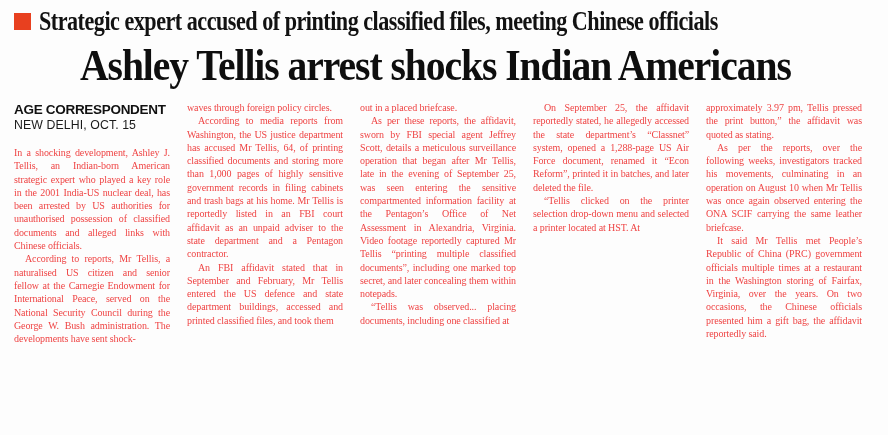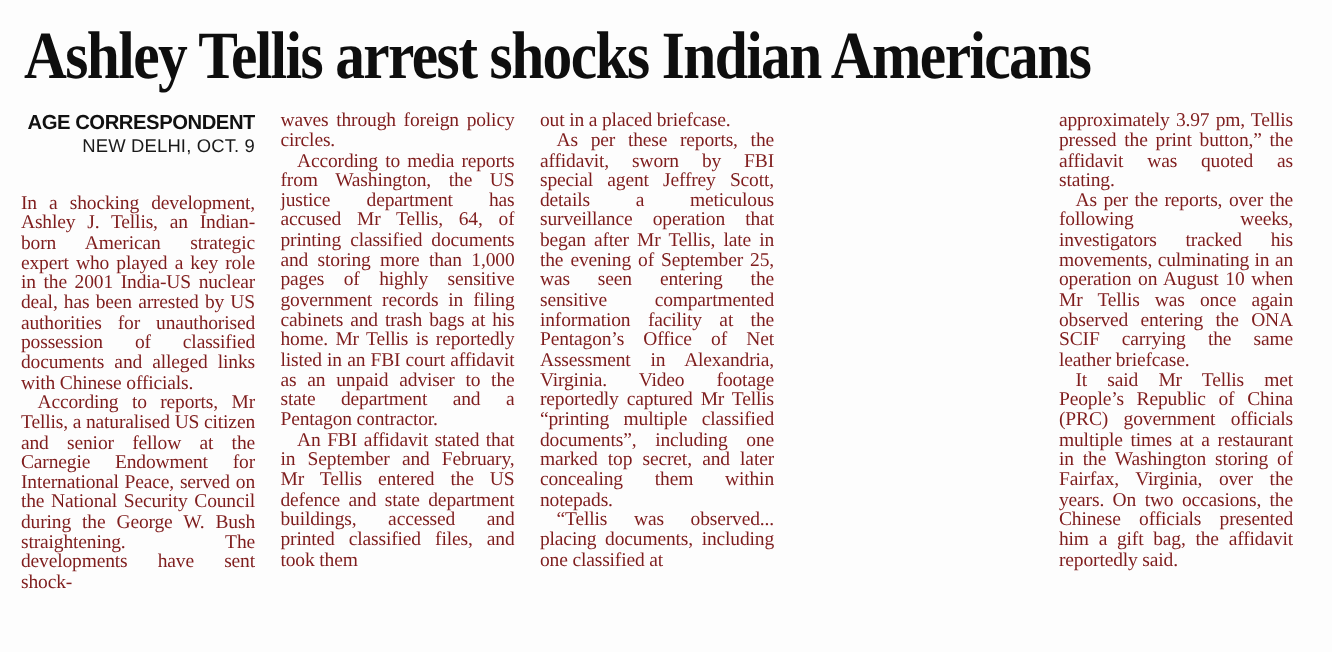--- a/index.html
+++ b/index.html
@@ -35,22 +35,23 @@
     display: inline-block;
     font-weight: bold;
     font-size: 27px;
     letter-spacing: -0.6px;
     transform: scaleX(0.82);
     transform-origin: left center;
     color: #121212;
   }
   
   .headline {
-    margin: 4px 12px 0 16px;
+    margin: 4px 0 0 16px;
     white-space: nowrap;
+    text-align: right;
   }
   .headline-text {
     display: inline-block;
     font-weight: bold;
     font-size: 45px;
     letter-spacing: -1.2px;
     transform: scaleX(0.88);
     transform-origin: left center;
     color: #0e0e0e;
   }
@@ -59,29 +60,29 @@
     display: flex;
     gap: 17px;
     padding: 10px 15px 0 14px;
   }
   .col {
     width: 156px;
     flex: 0 0 156px;
     overflow: hidden;
   }
   .col p {
-    font-size: 13px;
+    font-size: 10px;
     line-height: 13.3px;
     letter-spacing: -0.1px;
     text-align: justify;
-    color: #7f1d1d;
+    color: #ef4444;
   }
   .col p.indent { text-indent: 11px; }
   
-  .byline { margin-bottom: 23px; margin-top: 1px; text-align: right; }
+  .byline { margin-bottom: 13px; margin-top: 1px; }
   .byline-name {
     font-family: "Liberation Sans", "DejaVu Sans", sans-serif;
     font-weight: bold;
     font-size: 13.5px;
     line-height: 16px;
     letter-spacing: -0.3px;
     color: #111;
   }
   .byline-dateline {
     font-family: "Liberation Sans", "DejaVu Sans", sans-serif;
@@ -89,47 +90,53 @@
     line-height: 15px;
     letter-spacing: 0.1px;
     color: #1a1a1a;
   }
 </style>
 </head>
 <body>
 
 <div class="page">
 
+  <div class="kicker">
+    <span class="kicker-bullet" style="background: rgb(232, 64, 31);"></span>
+    <span class="kicker-text">Strategic expert accused of printing classified files, meeting Chinese officials</span>
+  </div>
 
   <h1 class="headline"><span class="headline-text">Ashley Tellis arrest shocks Indian Americans</span></h1>
 
   <div class="columns">
 
     <div class="col">
       <div class="byline">
         <div class="byline-name">AGE CORRESPONDENT</div>
-        <div class="byline-dateline">NEW DELHI, OCT. 9</div>
+        <div class="byline-dateline">NEW DELHI, OCT. 15</div>
       </div>
       <p>In a shocking development, Ashley J. Tellis, an Indian-born American strategic expert who played a key role in the 2001 India-US nuclear deal, has been arrested by US authorities for unauthorised possession of classified documents and alleged links with Chinese officials.</p>
-      <p class="indent">According to reports, Mr Tellis, a naturalised US citizen and senior fellow at the Carnegie Endowment for International Peace, served on the National Security Council during the George W. Bush straightening. The developments have sent shock-</p>
+      <p class="indent">According to reports, Mr Tellis, a naturalised US citizen and senior fellow at the Carnegie Endowment for International Peace, served on the National Security Council during the George W. Bush administration. The developments have sent shock-</p>
     </div>
 
     <div class="col">
       <p>waves through foreign policy circles.</p>
       <p class="indent">According to media reports from Washington, the US justice department has accused Mr Tellis, 64, of printing classified documents and storing more than 1,000 pages of highly sensitive government records in filing cabinets and trash bags at his home. Mr Tellis is reportedly listed in an FBI court affidavit as an unpaid adviser to the state department and a Pentagon contractor.</p>
       <p class="indent">An FBI affidavit stated that in September and February, Mr Tellis entered the US defence and state department buildings, accessed and printed classified files, and took them</p>
     </div>
 
     <div class="col">
       <p>out in a placed briefcase.</p>
       <p class="indent">As per these reports, the affidavit, sworn by FBI special agent Jeffrey Scott, details a meticulous surveillance operation that began after Mr Tellis, late in the evening of September 25, was seen entering the sensitive compartmented information facility at the Pentagon’s Office of Net Assessment in Alexandria, Virginia. Video footage reportedly captured Mr Tellis “printing multiple classified documents”, including one marked top secret, and later concealing them within notepads.</p>
       <p class="indent">“Tellis was observed... placing documents, including one classified at</p>
     </div>
 
     <div class="col">
+      <p class="indent">On September 25, the affidavit reportedly stated, he allegedly accessed the state department’s “Classnet” system, opened a 1,288-page US Air Force document, renamed it “Econ Reform”, printed it in batches, and later deleted the file.</p>
+      <p class="indent">“Tellis clicked on the printer selection drop-down menu and selected a printer located at HST. At</p>
     </div>
 
     <div class="col">
       <p>approximately 3.97 pm, Tellis pressed the print button,” the affidavit was quoted as stating.</p>
       <p class="indent">As per the reports, over the following weeks, investigators tracked his movements, culminating in an operation on August 10 when Mr Tellis was once again observed entering the ONA SCIF carrying the same leather briefcase.</p>
       <p class="indent">It said Mr Tellis met People’s Republic of China (PRC) government officials multiple times at a restaurant in the Washington storing of Fairfax, Virginia, over the years. On two occasions, the Chinese officials presented him a gift bag, the affidavit reportedly said.</p>
     </div>
 
   </div>
 </div>

